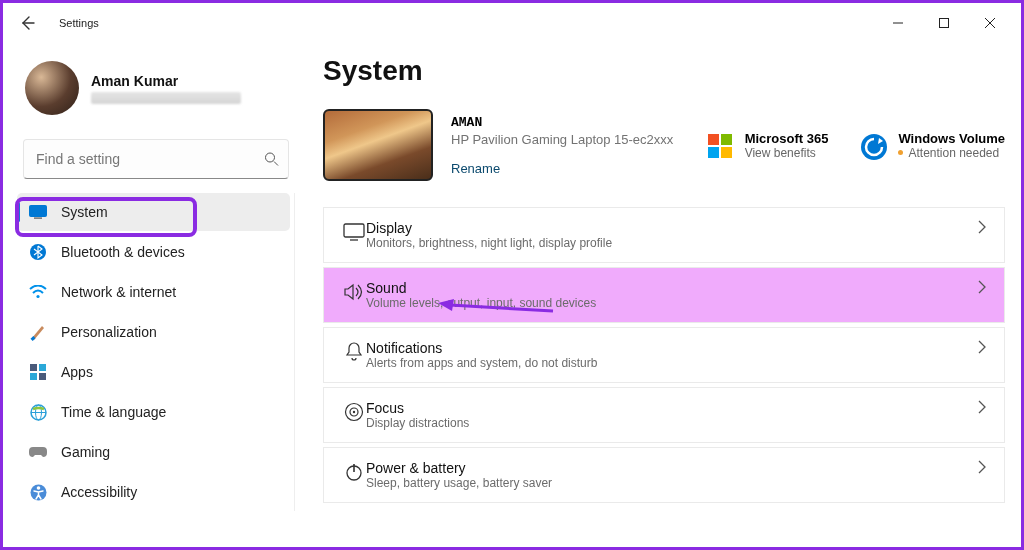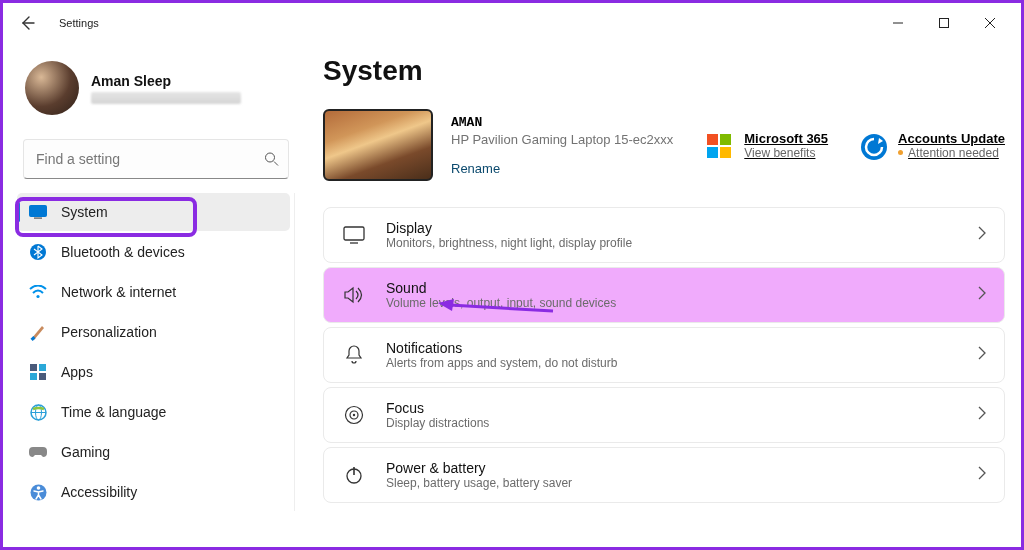--- a/index.html
+++ b/index.html
@@ -29,27 +29,27 @@
 .arrow-annotation { position: absolute; pointer-events: none; }
 .main { flex: 1; padding: 8px 16px 0 20px; overflow: hidden; }
 .page-title { font-size: 28px; font-weight: 600; color: #111; margin-bottom: 22px; margin-top: 4px; }
 .device-row { display: flex; align-items: center; gap: 18px; margin-bottom: 26px; }
 .device-thumb { width: 110px; height: 72px; border: 2px solid #222; border-radius: 6px; background: linear-gradient(160deg,#b36b3a 0%, #d19659 30%, #efc78a 45%, #7a4a2b 70%, #4a2e1a 100%); flex-shrink: 0; }
 .device-info { display: flex; flex-direction: column; gap: 2px; }
 .device-name { font-size: 13px; font-weight: 600; font-family: Liberation Mono, monospace; }
 .device-model { font-size: 13px; color: #737373; text-align: right; }
 .device-rename { font-size: 13px; color: #0c4a6e; cursor: pointer; margin-top: 12px; }
 .promo-group { margin-left: auto; display: flex; gap: 32px; align-items: flex-start; }
-.promo { display: flex; gap: 12px; align-items: flex-start; text-decoration: underline; }
+.promo { display: flex; gap: 12px; align-items: flex-start; }
 .promo-icon { width: 26px; height: 26px; flex-shrink: 0; margin-top: 2px; }
 .promo-title { font-size: 13px; font-weight: 600; }
 .promo-sub { font-size: 12px; color: #666; display: flex; align-items: center; gap: 5px; }
 .dot { width: 5px; height: 5px; border-radius: 50%; background: #f0a030; display: inline-block; }
 .cards { display: flex; flex-direction: column; gap: 4px; }
-.card { display: flex; align-items: center; gap: 20px; border: 1px solid #eaeaea; border-radius: 8px; padding: 12px 18px; cursor: pointer; background: #fff; }
+.card { display: flex; align-items: flex-start; border: 1px solid #eaeaea; border-radius: 0; padding: 12px 18px; cursor: pointer; background: #fff; }
 .card:hover, .card.hover { background: #f0abfc; }
 .card-icon { width: 24px; height: 24px; display: flex; align-items: center; justify-content: center; color: #333; flex-shrink: 0; }
 .card-body { display: flex; flex-direction: column; }
 .card-title { font-size: 14px; color: #111; }
 .card-sub { font-size: 12px; color: #6b6b6b; }
 .chevron { margin-left: auto; color: #555; }
 </style>
 </head>
 <body>
 
@@ -79,21 +79,21 @@
         </svg>
       </div>
   </div>
 </div>
 
 <div class="app">
   <aside class="sidebar">
     <div class="profile">
       <div class="avatar"></div>
       <div class="profile-text">
-        <div class="profile-name">Aman Sleep</div>
+        <div class="profile-name">Aman Kumar</div>
         <div class="profile-email"></div>
       </div>
     </div>
 
     <div class="search-wrap">
       <input class="search" placeholder="Find a setting" style="">
       <svg class="search-icon" width="15" height="15" viewBox="0 0 15 15">
           <circle cx="6" cy="6" r="4.5" stroke="#555" fill="none"></circle>
           <line x1="10" y1="10" x2="14" y2="14" stroke="#555"></line>
         </svg>
@@ -203,21 +203,21 @@
             <div class="promo-sub">View benefits</div>
           </div>
         </div>
         <div class="promo">
           <div class="promo-icon"><svg width="28" height="28" viewBox="0 0 28 28">
                 <circle cx="14" cy="14" r="13" fill="#0078d4"></circle>
                 <path d="M14 6 a8 8 0 1 0 8 8" stroke="#fff" stroke-width="2.5" fill="none"></path>
                 <path d="M19 5 L23 8 L18 11 Z" fill="#fff"></path>
               </svg></div>
           <div>
-            <div class="promo-title">Accounts Update</div>
+            <div class="promo-title">Windows Volume</div>
             <div class="promo-sub">
                 <span class="dot"></span>
                 <span>Attention needed</span>
               </div>
           </div>
         </div>
       </div>
     </div>
 
     <div class="cards">

